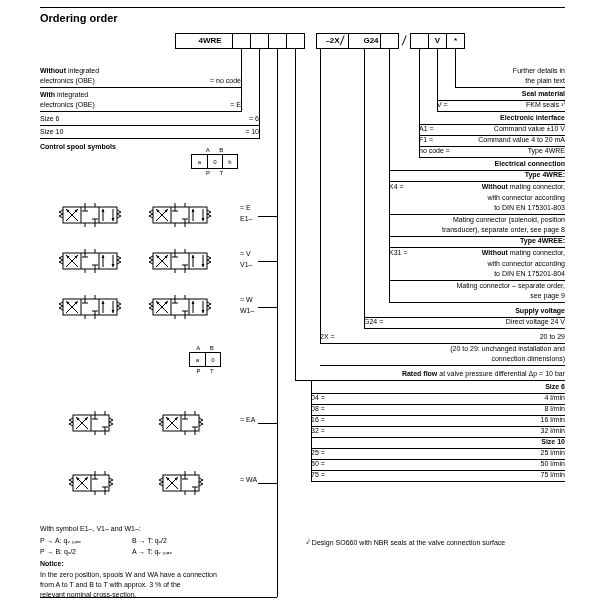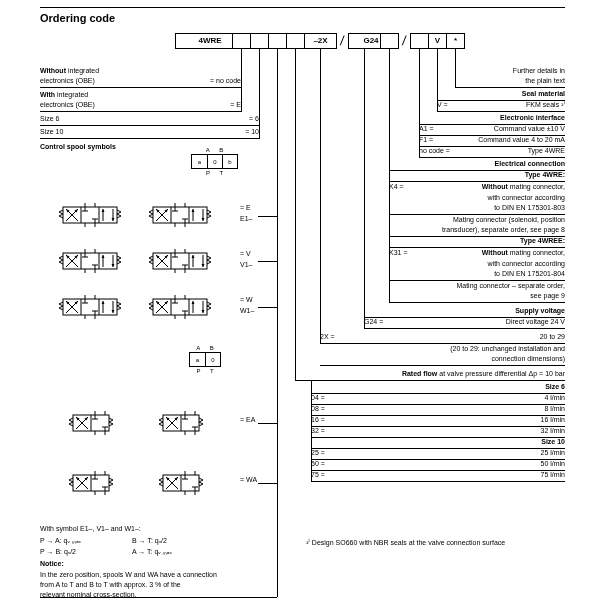--- a/index.html
+++ b/index.html
@@ -33,28 +33,28 @@
   .ctl-ab,.ctl-pt{letter-spacing:4px;text-indent:4px}
   .spool{position:absolute}
   .slabel{position:absolute;line-height:11px}
 </style>
 </head>
 <body>
 
 <div class="page">
 
   <div class="hl" style="left:40px;top:7px;width:525px"></div>
-  <div class="title">Ordering code</div>
+  <div class="title">Ordering order</div>
 
   <div class="seg" style="left:175px;width:70px">4WRE</div>
   <div class="seg" style="left:232px;width:19px"></div>
   <div class="seg" style="left:250px;width:19px"></div>
   <div class="seg" style="left:268px;width:19px"></div>
   <div class="seg" style="left:286px;width:19px"></div>
-  <div class="seg" style="left:304px;width:33px">–2X</div>
+  <div class="seg" style="left:316px;width:33px">–2X</div>
   <div class="slash" style="left:336px;width:12px">/</div>
   <div class="seg" style="left:348px;width:46px">G24</div>
   <div class="seg" style="left:380px;width:19px"></div>
   <div class="slash" style="left:398px;width:12px">/</div>
   <div class="seg" style="left:410px;width:19px"></div>
   <div class="seg" style="left:428px;width:19px">V</div>
   <div class="seg" style="left:446px;width:19px">*</div>
 
   <div class="vl" style="left:241px;top:48px;height:64px"></div>
   <div class="vl" style="left:259px;top:48px;height:91px"></div>

